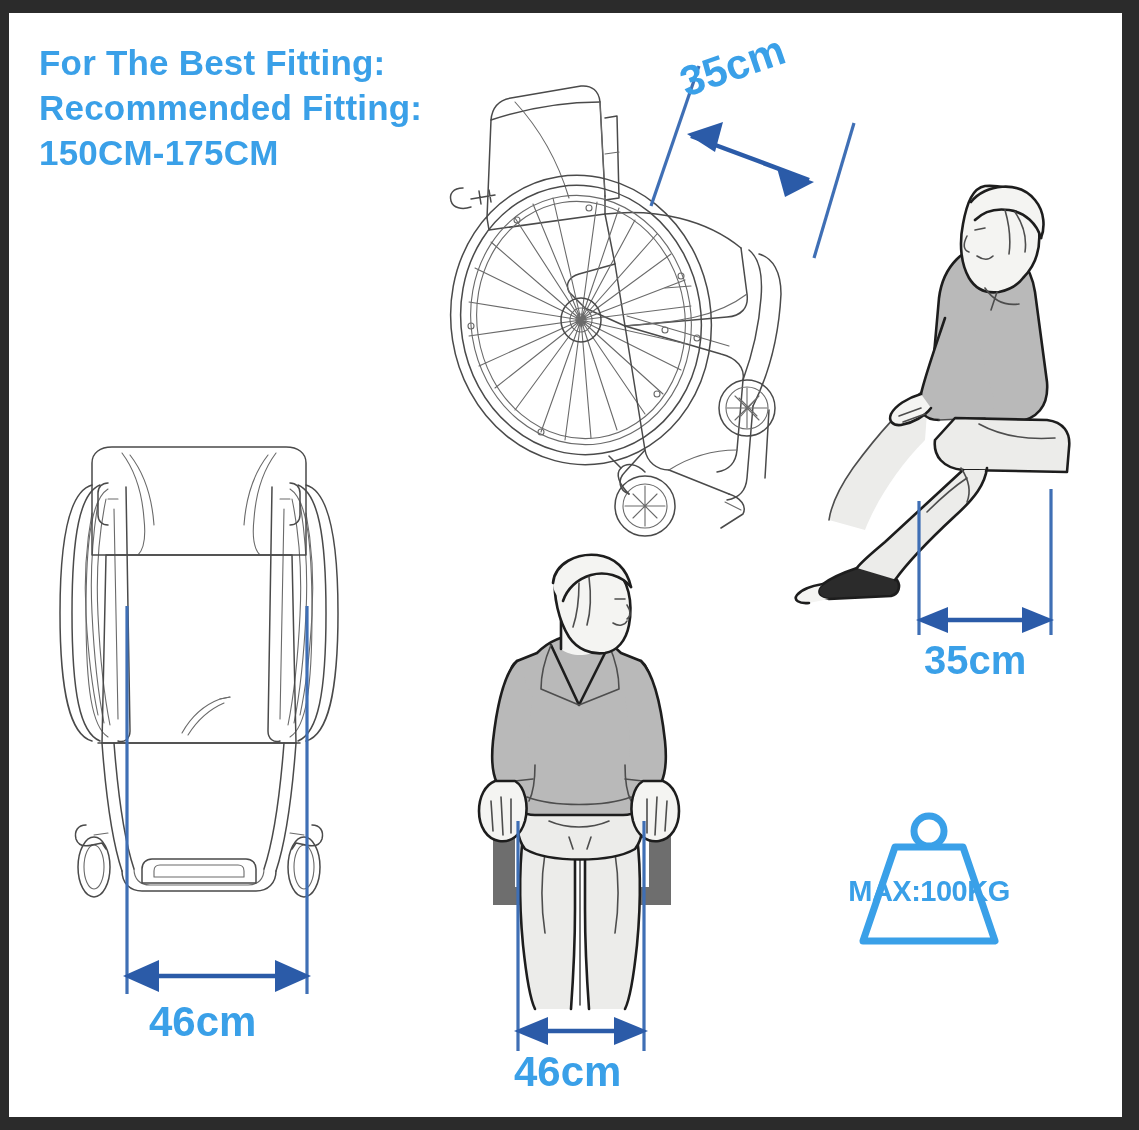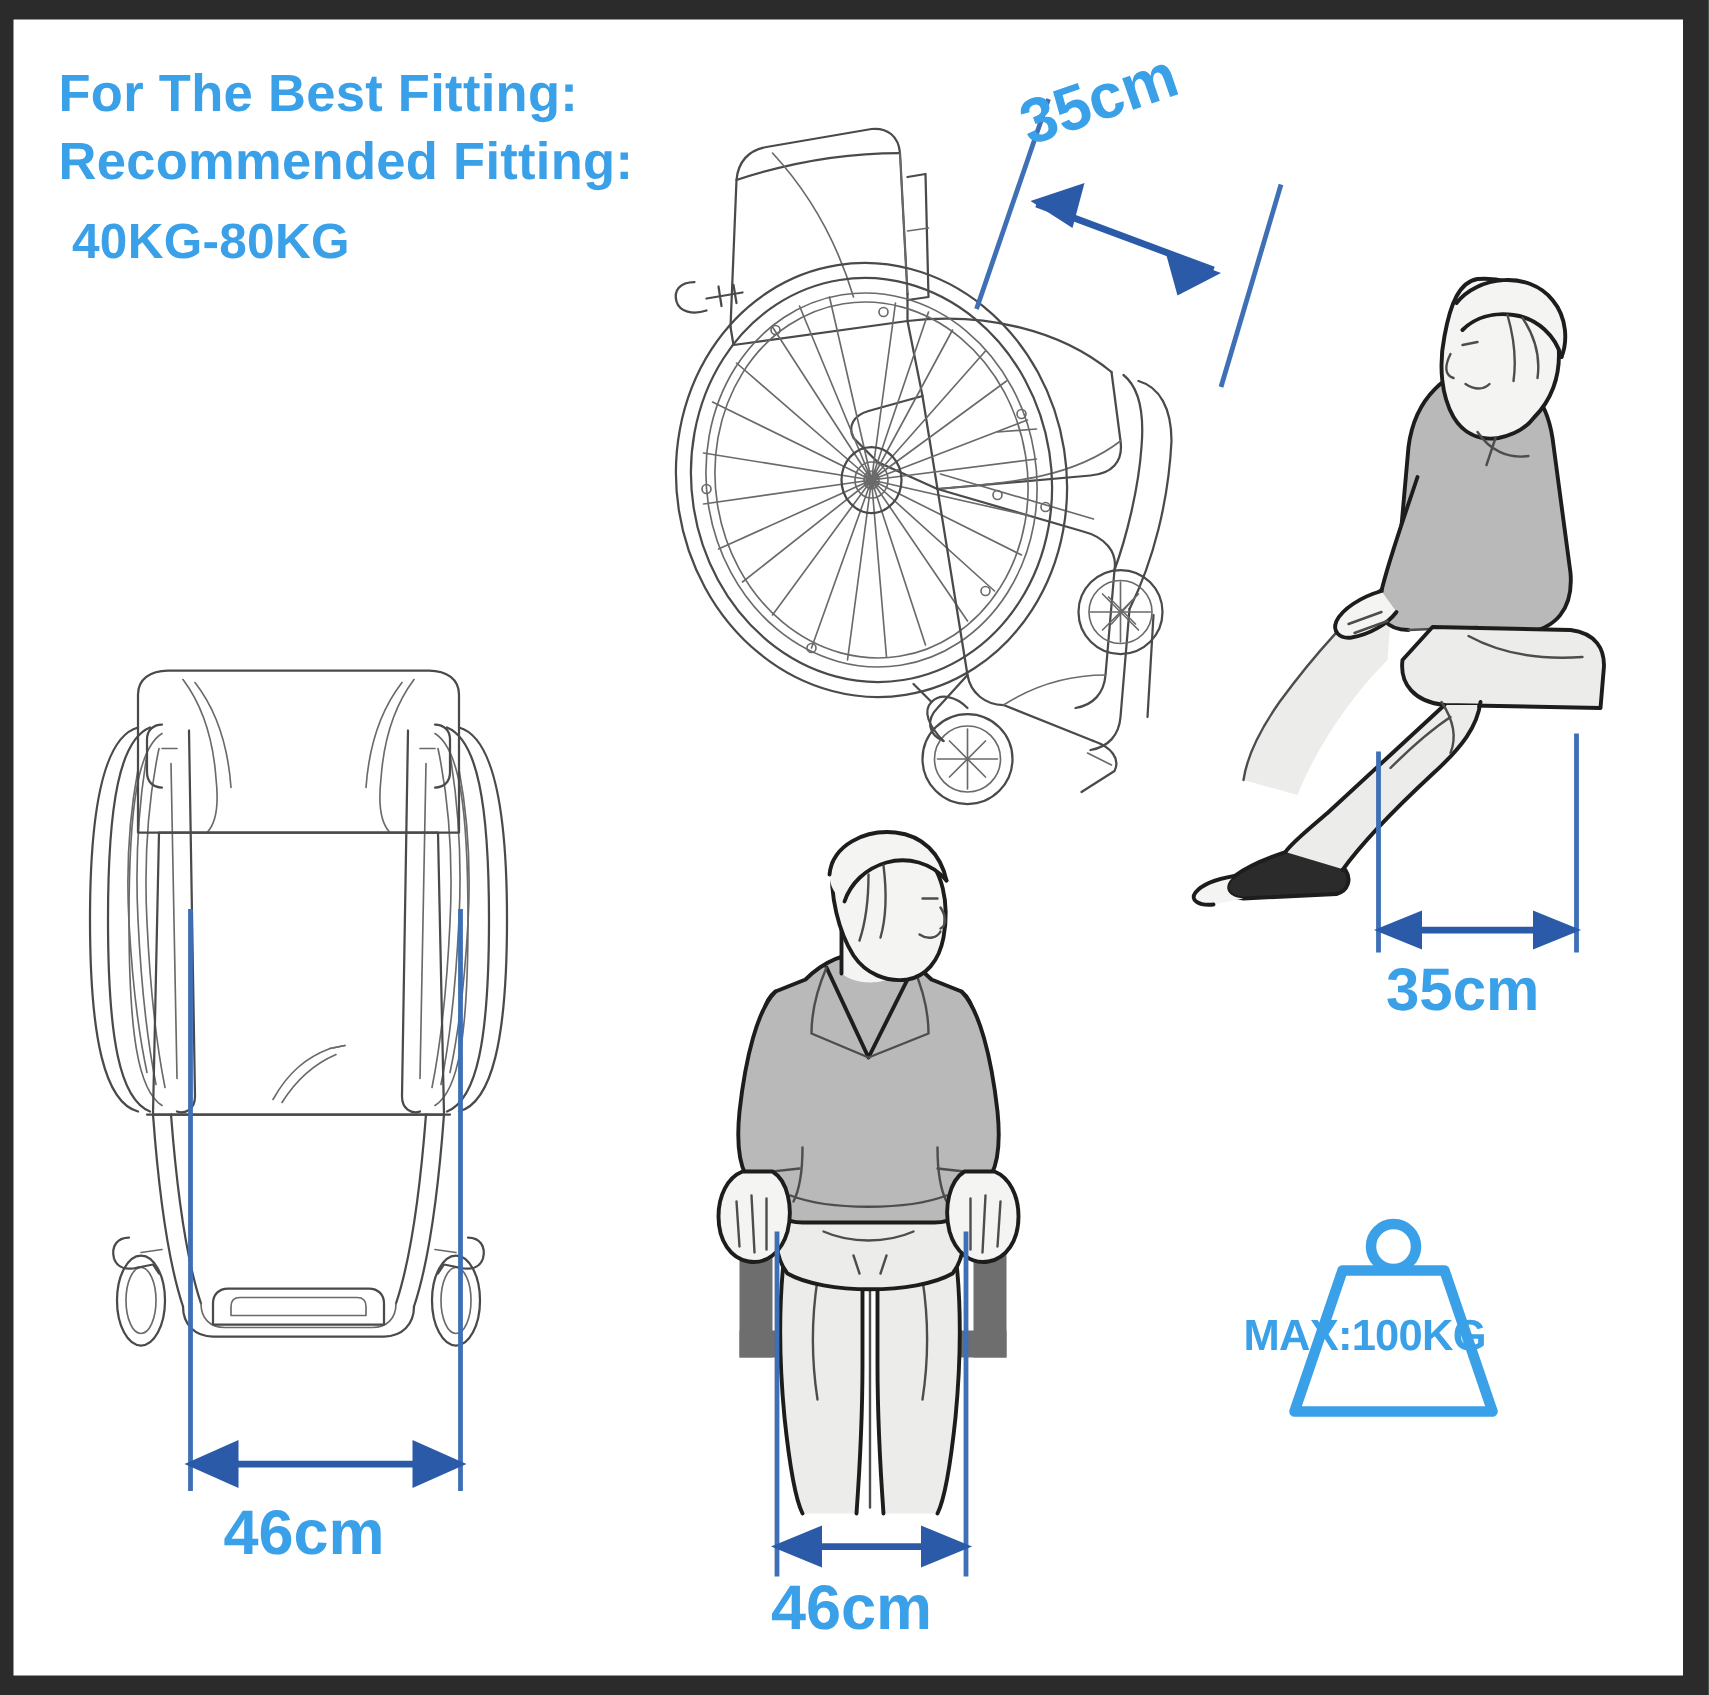--- a/index.html
+++ b/index.html
@@ -50,21 +50,21 @@
     font-size:42px;
   }
   #dim-height-text{ left:915px; top:625px; }
   #dim-widthfront-text{ left:140px; top:985px; font-size:42px;}
   #dim-widthperson-text{ left:505px; top:1035px; font-size:42px;}
 
   
   #weight-badge{position:absolute;left:820px;top:800px;width:200px;height:135px;}
   #weight-badge .wtext{
     position:absolute;left:0;top:62px;width:200px;
-    color:#3aa0e8;font-weight:bold;font-size:29px;
+    text-align:center;color:#3aa0e8;font-weight:bold;font-size:29px;
     letter-spacing:-.5px;
   }
 
   svg{display:block;overflow:visible;}
   .ln{fill:none;stroke:#4a4a4a;stroke-width:1.5;stroke-linecap:round;stroke-linejoin:round;}
   .ln-t{fill:none;stroke:#6a6a6a;stroke-width:1.1;stroke-linecap:round;stroke-linejoin:round;}
   .fig-o{fill:none;stroke:#1d1d1d;stroke-width:2.6;stroke-linecap:round;stroke-linejoin:round;}
   .fig-i{fill:none;stroke:#4d4d4d;stroke-width:1.6;stroke-linecap:round;stroke-linejoin:round;}
   .skin{fill:#f4f4f2;}
   .shirt{fill:#b9b9b9;}
@@ -78,21 +78,21 @@
 </style>
 </head>
 <body>
 
 <div id="stage">
 <div id="canvas">
 
   <div id="header">
     <div class="l1">For The Best Fitting:</div>
     <div class="l2">Recommended Fitting:</div>
-    <div class="l4">40KG-80KG</div>
+    <div class="l3">150CM-175CM</div>
   </div>
 
   <svg class="abs" style="left:420px;top:45px;" width="420" height="500" viewBox="0 0 420 500">
     <g>
       <path class="ln" d="M58 160 L62 62 C63 50 70 42 82 40 L152 28 C163 27 170 33 171 44 L176 138"></path>
       <path class="ln" d="M62 62 C92 52 128 44 171 44"></path>
       <path class="ln-t" d="M86 44 C110 70 128 100 140 140"></path>
       <path class="ln-t" d="M171 44 L176 138"></path>
       <path class="ln" d="M176 60 L188 58 L190 140 L176 142"></path>
       <path class="ln-t" d="M176 96 L190 94"></path>

